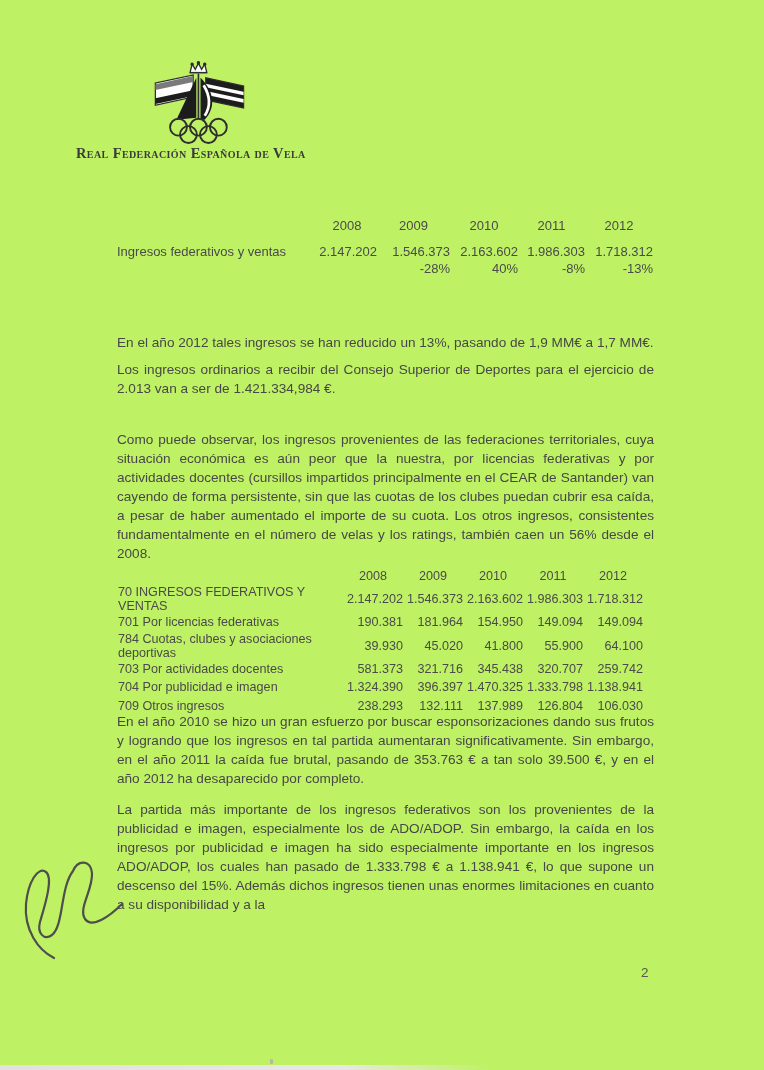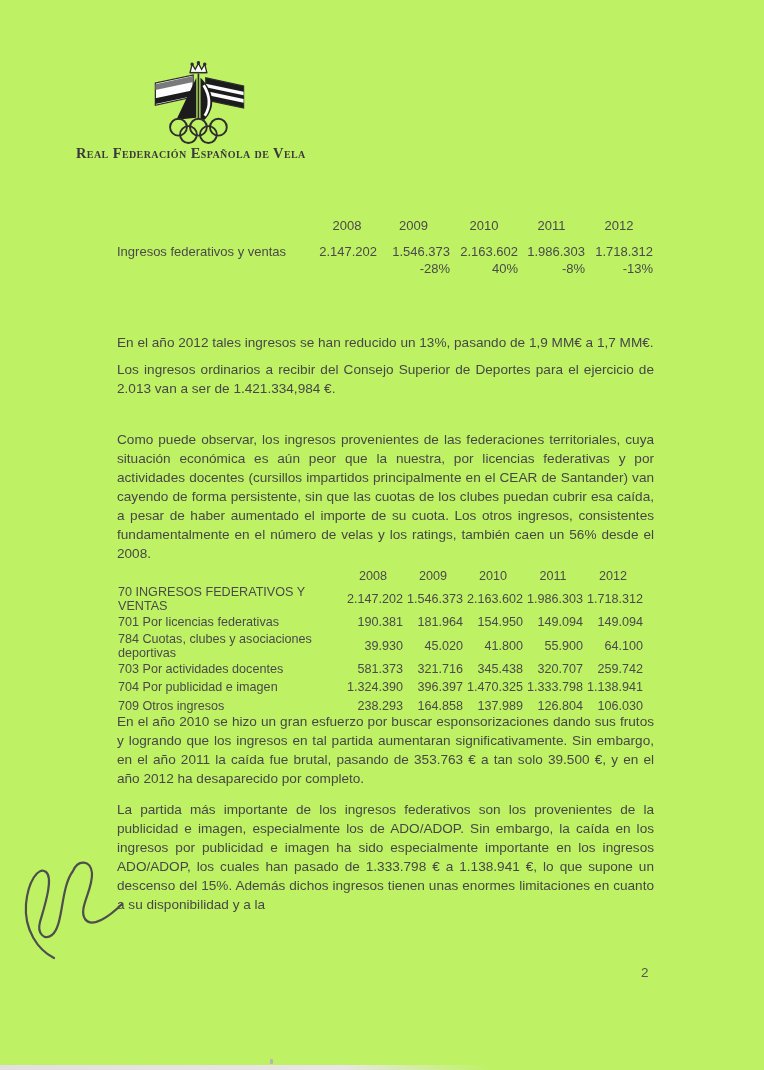--- a/index.html
+++ b/index.html
@@ -280,21 +280,21 @@
       <td class="row-label">704 Por publicidad e imagen</td>
       <td>1.324.390</td>
       <td>396.397</td>
       <td>1.470.325</td>
       <td>1.333.798</td>
       <td>1.138.941</td>
     </tr>
     <tr>
       <td class="row-label">709 Otros ingresos</td>
       <td>238.293</td>
-      <td>164.858</td>
+      <td>132.111</td>
       <td>137.989</td>
       <td>126.804</td>
       <td>106.030</td>
     </tr>
   </tbody>
     </table>
 
   <svg class="signature" viewBox="0 0 110 125" aria-hidden="true">
     <path d="M38,112 C22,104 8,84 10,58 C12,36 22,20 30,26 C38,32 28,62 24,76 C21,87 28,95 36,89 C48,79 44,42 57,25 C62,13 75,14 76,27 C77,44 62,62 69,73 C76,83 94,70 106,58" fill="none" stroke="#4e4e4e" stroke-width="2.2" stroke-linecap="round"></path>
   </svg>

